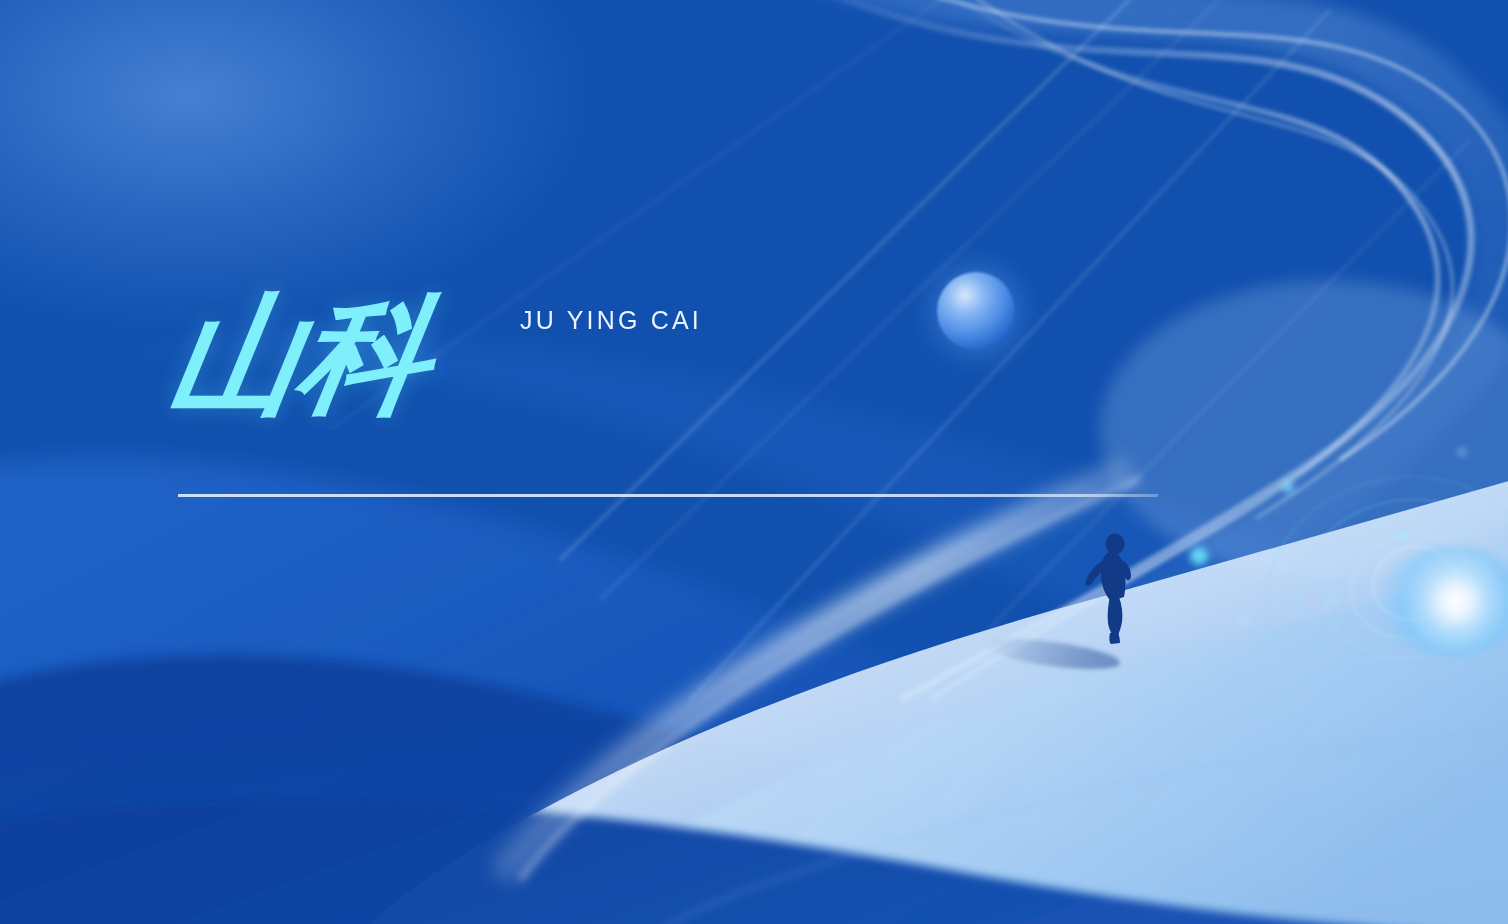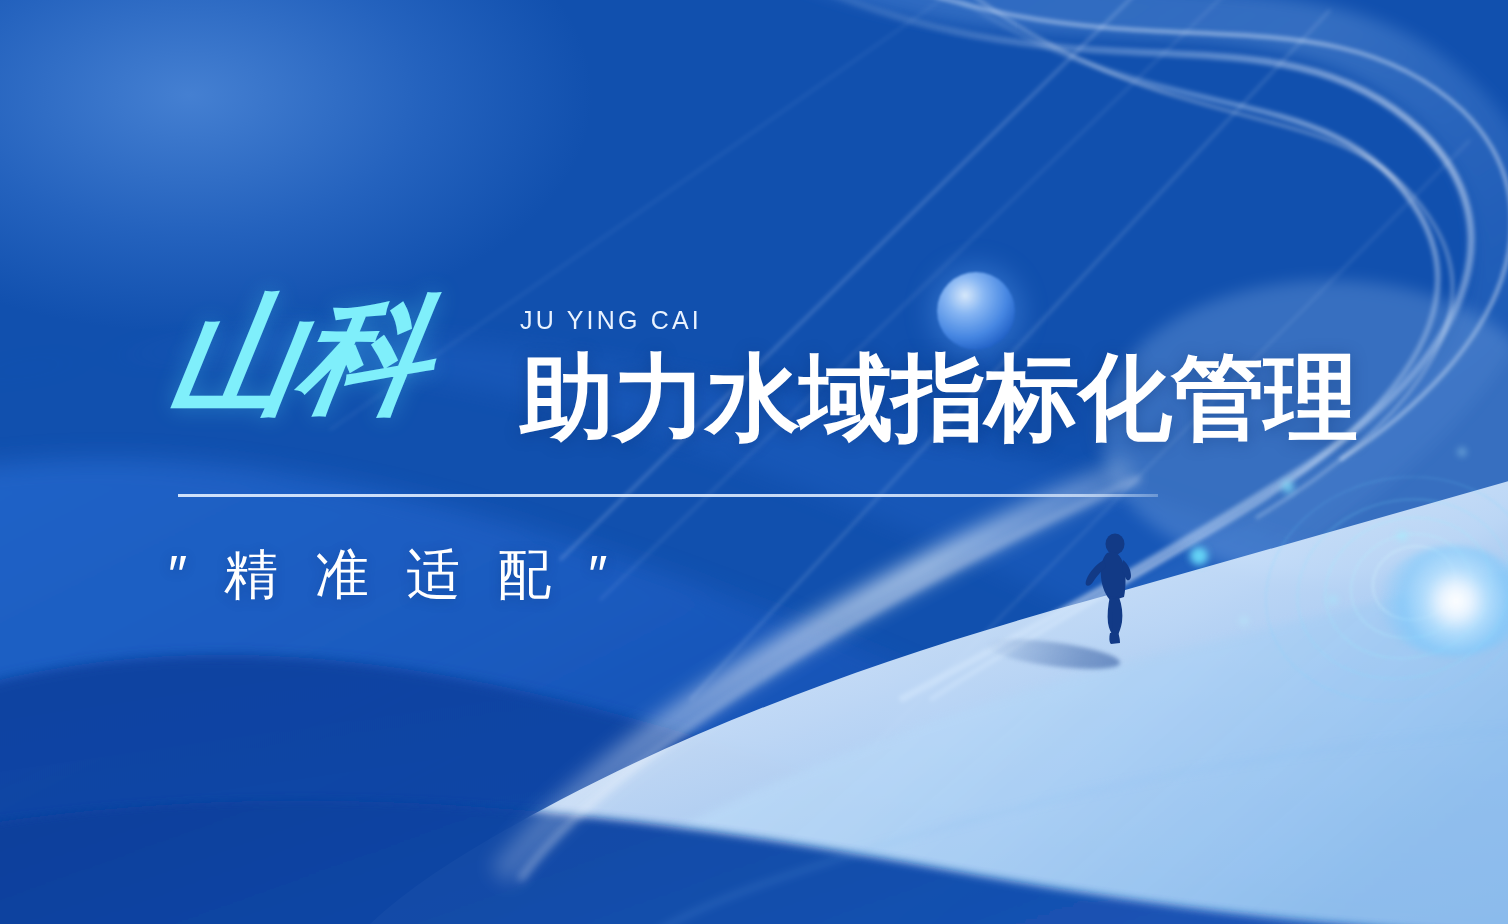--- a/index.html
+++ b/index.html
@@ -385,21 +385,19 @@
   </svg>
 
   <div id="content">
 
     <div id="brand-row">
       <div id="brand-logo">山科</div>
     </div>
 
     <div id="pinyin">JU YING CAI</div>
 
-    <div id="headline">助力水域指标化管理</div>
 
     <div id="divider"></div>
 
-    <div id="tagline">″ 精 准 适 配 ″</div>
 
   </div>
 
 </div>
 
 </body></html>

